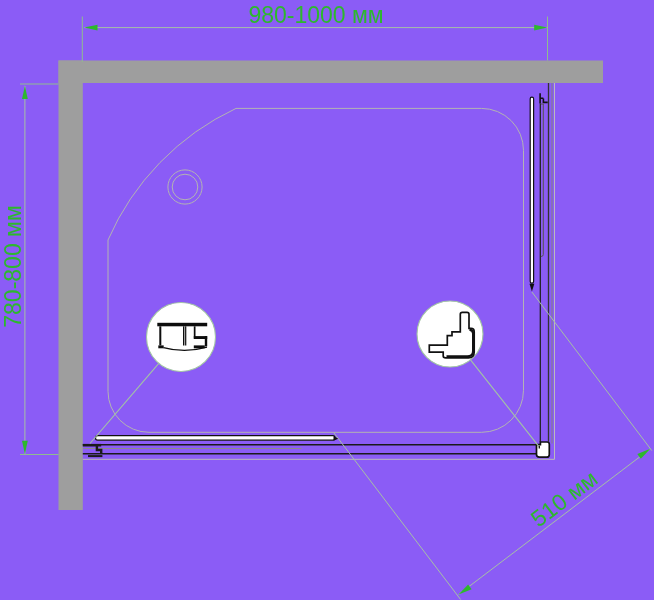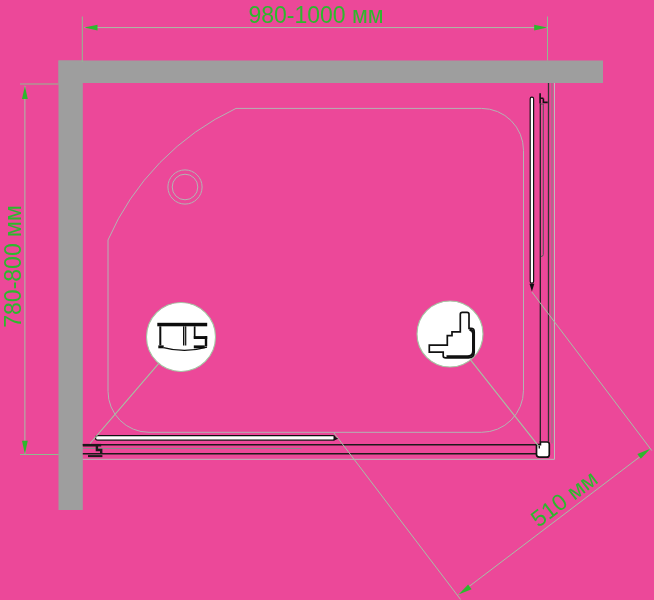--- a/index.html
+++ b/index.html
@@ -1,16 +1,16 @@
 <!DOCTYPE html>
 <html><head>
 <meta charset="utf-8">
 <style>
   html,body{margin:0;padding:0;background:#ffffff;}
-  .page{width:654px;height:600px;position:relative;overflow:hidden;background:#ec4899;}
+  .page{width:654px;height:600px;position:relative;overflow:hidden;background:#8b5cf6;}
   svg{position:absolute;left:0;top:0;}
   text{font-family:"Liberation Sans",sans-serif;}
 </style>
 </head>
 <body>
 <div class="page">
 <svg width="654" height="600" viewBox="0 0 654 600">
 
   <rect x="58.5" y="60.5" width="544.5" height="22.5" fill="#9e9e9e"></rect>
 

